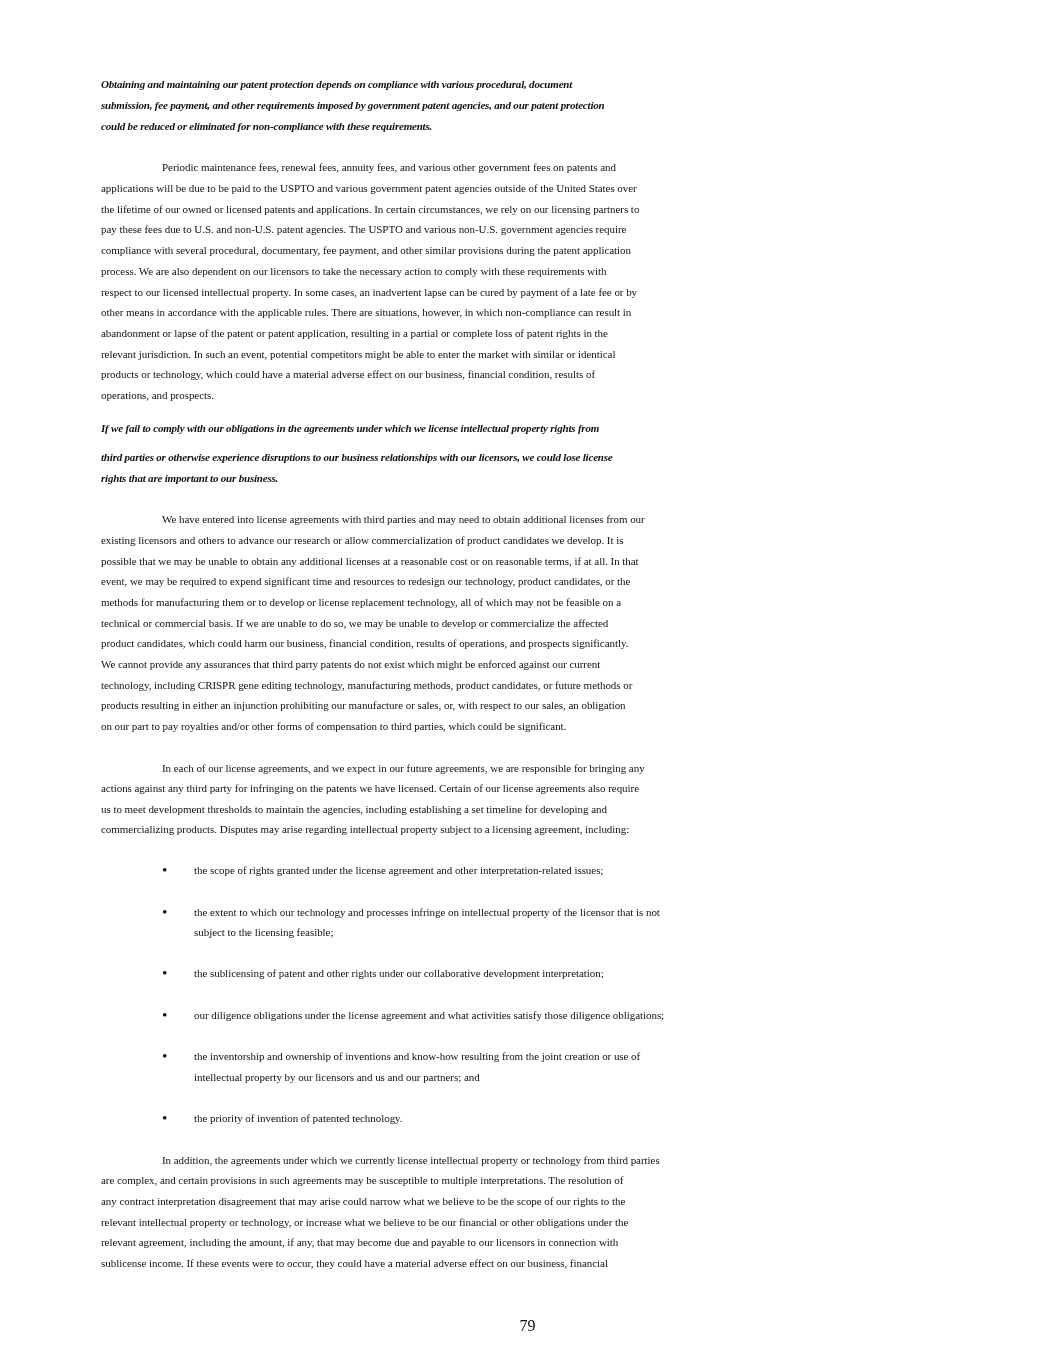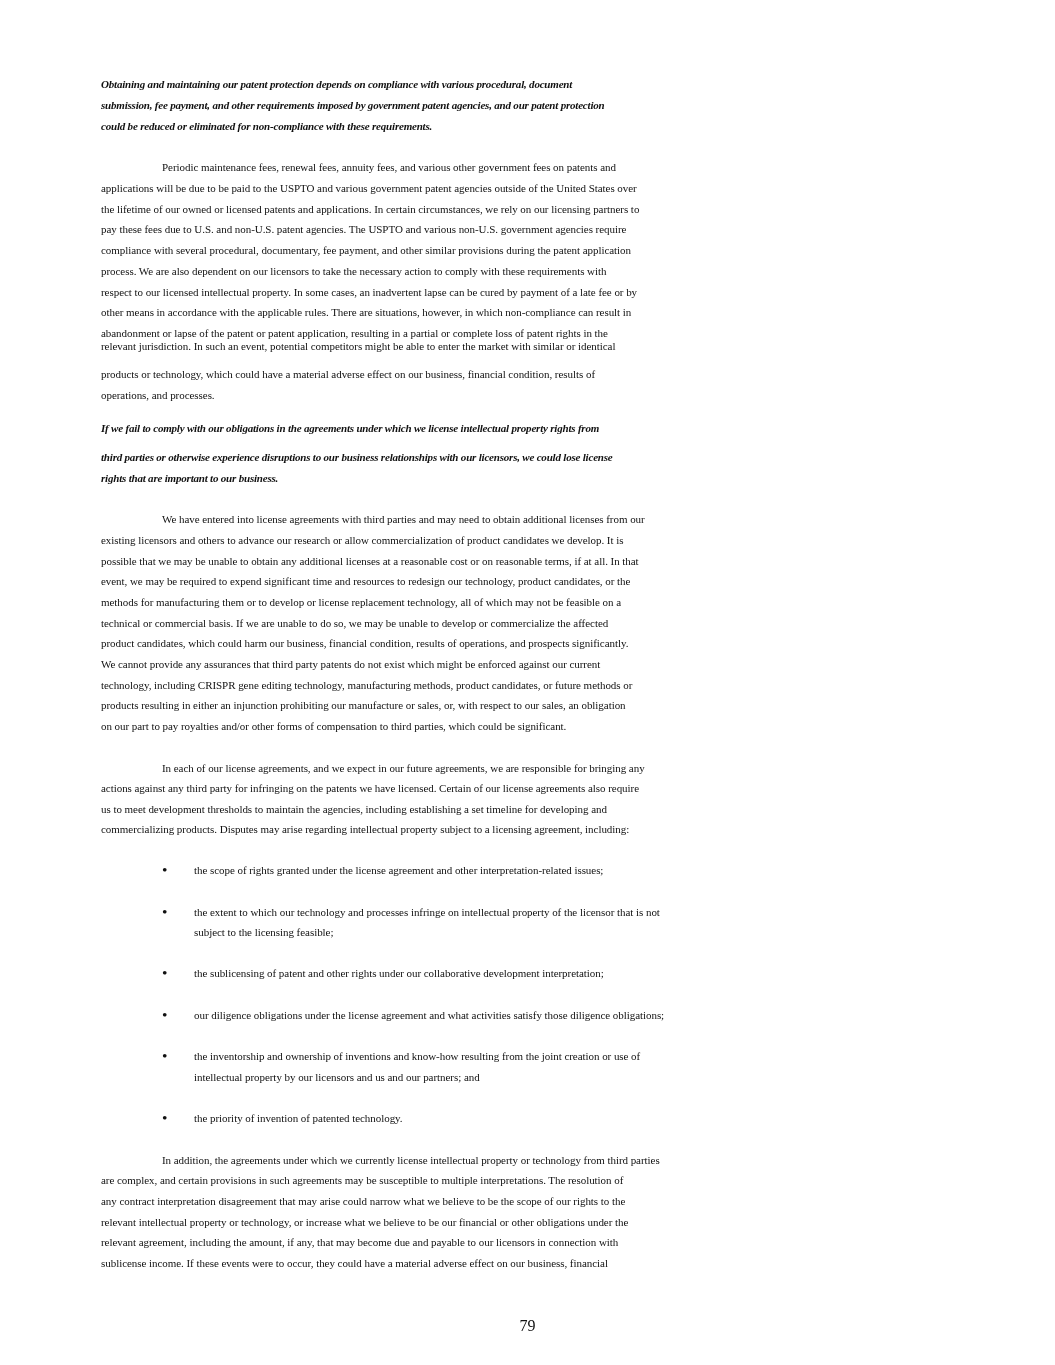--- a/index.html
+++ b/index.html
@@ -37,23 +37,23 @@
   <div>
     <div class="line indent" style="top:157px">Periodic maintenance fees, renewal fees, annuity fees, and various other government fees on patents and</div>
     <div class="line" style="top:178px">applications will be due to be paid to the USPTO and various government patent agencies outside of the United States over</div>
     <div class="line" style="top:199px">the lifetime of our owned or licensed patents and applications. In certain circumstances, we rely on our licensing partners to</div>
     <div class="line" style="top:219px">pay these fees due to U.S. and non-U.S. patent agencies. The USPTO and various non-U.S. government agencies require</div>
     <div class="line" style="top:240px">compliance with several procedural, documentary, fee payment, and other similar provisions during the patent application</div>
     <div class="line" style="top:261px">process. We are also dependent on our licensors to take the necessary action to comply with these requirements with</div>
     <div class="line" style="top:282px">respect to our licensed intellectual property. In some cases, an inadvertent lapse can be cured by payment of a late fee or by</div>
     <div class="line" style="top:302px">other means in accordance with the applicable rules. There are situations, however, in which non-compliance can result in</div>
     <div class="line" style="top:323px">abandonment or lapse of the patent or patent application, resulting in a partial or complete loss of patent rights in the</div>
-    <div class="line" style="top:336px">relevant jurisdiction. In such an event, potential competitors might be able to enter the market with similar or identical</div>
+    <div class="line" style="top:344px">relevant jurisdiction. In such an event, potential competitors might be able to enter the market with similar or identical</div>
     <div class="line" style="top:364px">products or technology, which could have a material adverse effect on our business, financial condition, results of</div>
-    <div class="line" style="top:385px">operations, and processes.</div>
+    <div class="line" style="top:385px">operations, and prospects.</div>
   </div>
 
   <div class="heading">
     <div class="line" style="top:418px">If we fail to comply with our obligations in the agreements under which we license intellectual property rights from</div>
     <div class="line" style="top:447px">third parties or otherwise experience disruptions to our business relationships with our licensors, we could lose license</div>
     <div class="line" style="top:468px">rights that are important to our business.</div>
   </div>
 
   <div>
     <div class="line indent" style="top:509px">We have entered into license agreements with third parties and may need to obtain additional licenses from our</div>

